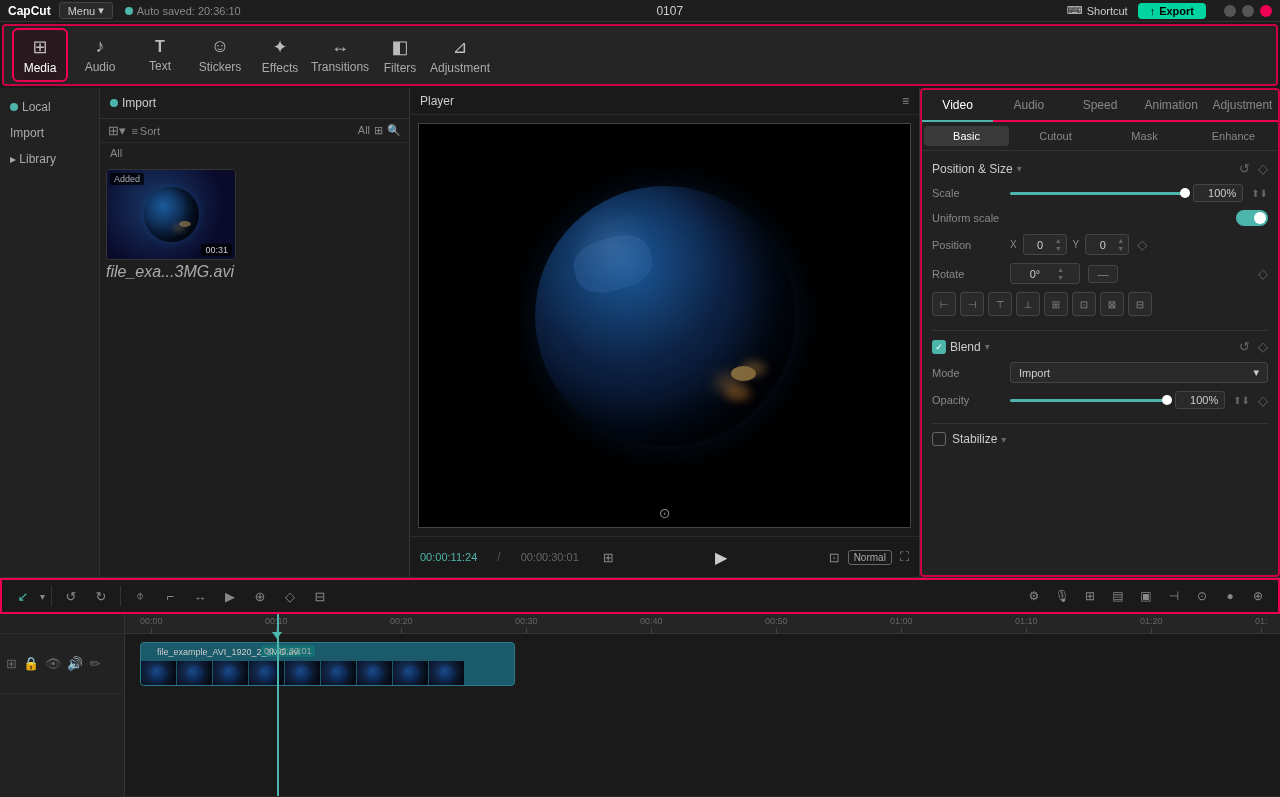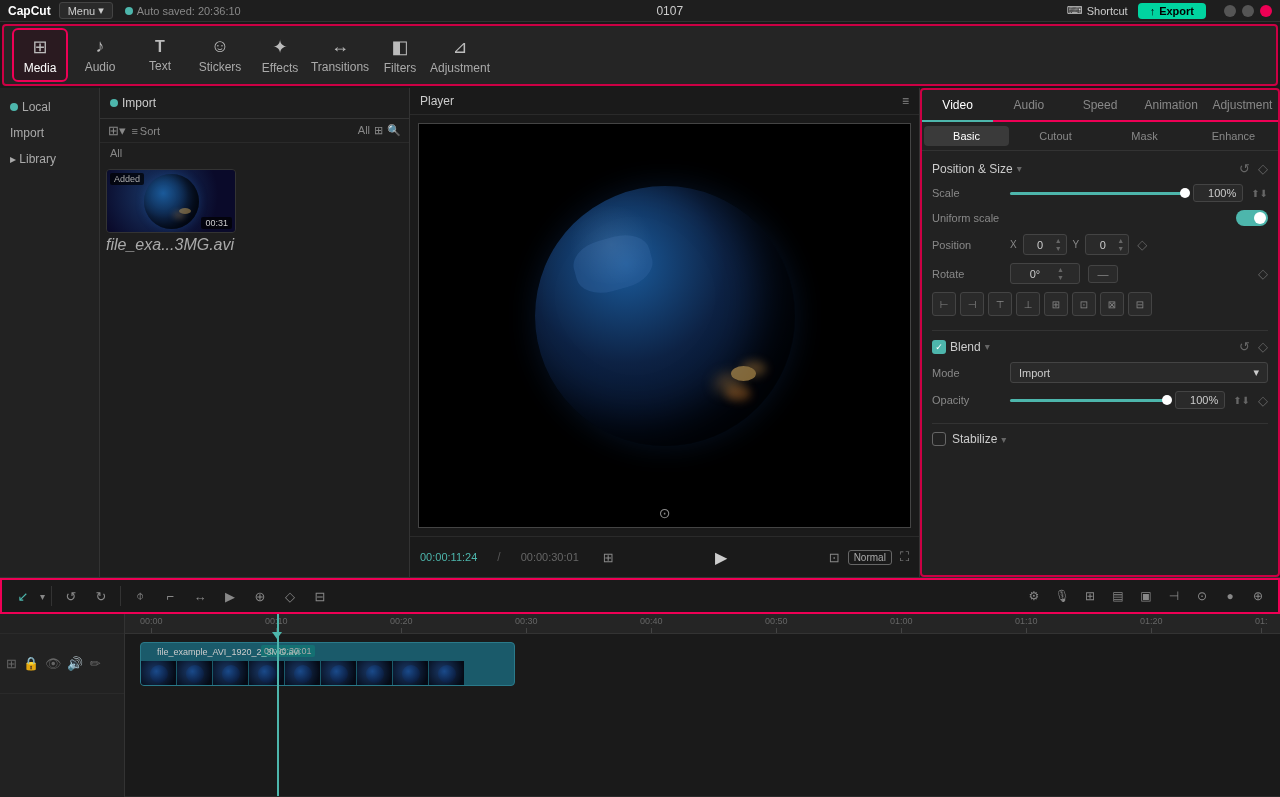--- a/index.html
+++ b/index.html
@@ -247,21 +247,21 @@
       flex: 1;
       overflow-y: auto;
       align-content: flex-start;
     }
     .media-item {
       width: 130px;
       cursor: pointer;
     }
     .media-thumb {
       width: 130px;
-      height: 64px;
+      height: 91px;
       background: #111;
       border-radius: 4px;
       position: relative;
       overflow: hidden;
       border: 1px solid #333;
     }
     .media-thumb-globe {
       width: 100%;
       height: 100%;
       background: radial-gradient(circle at 40% 40%, #1a3a6a, #0a0a2a 70%);

